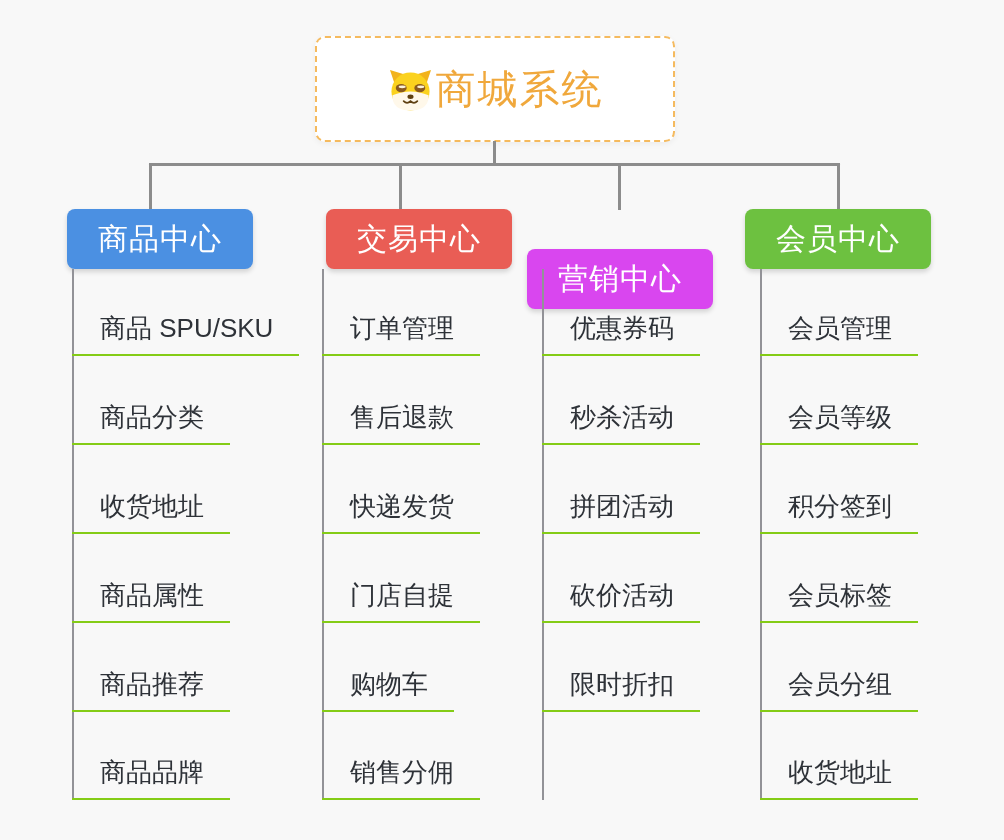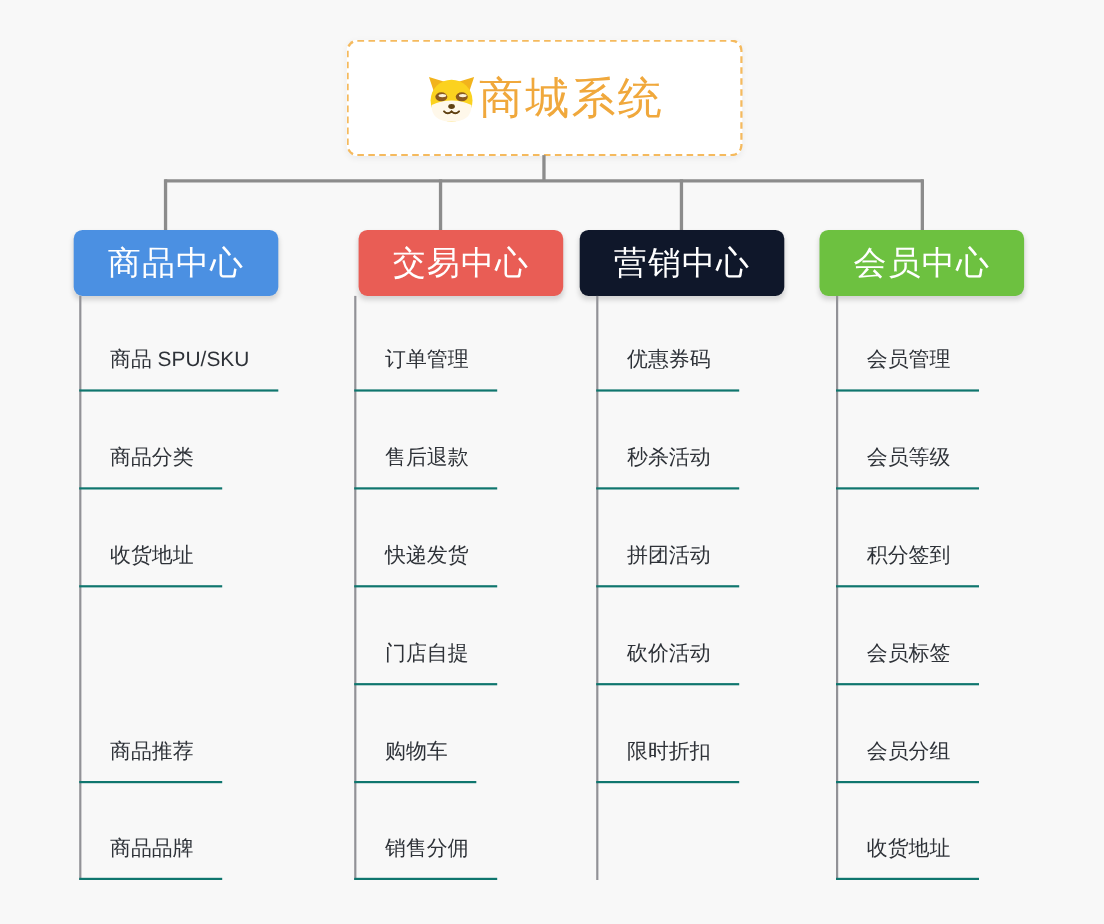--- a/index.html
+++ b/index.html
@@ -69,24 +69,24 @@
   
   .stem{position:absolute; top:269px; width:2px; height:531px; background:#929297;}
   .st-a{left:72px;}
   .st-b{left:322px;}
   .st-c{left:542px;}
   .st-d{left:760px;}
 
   
   .leaf{
     position:absolute;
-    font-size:19px;
+    font-size:26px;
     color:#2E3238;
     padding:0 26px 10px 28px;
-    border-bottom:2px solid #0f766e;
+    border-bottom:2px solid #84cc16;
     white-space:nowrap;
     line-height:32px;
   }
   .cA{left:72px;}
   .cB{left:322px;}
   .cC{left:542px;}
   .cD{left:760px;}
   .r0{top:312px;}
   .r1{top:401px;}
   .r2{top:490px;}
@@ -123,35 +123,36 @@
   <div class="line drop drop-b"></div>
   <div class="line drop drop-c"></div>
   <div class="line drop drop-d"></div>
 
   <div class="branch-box bx-a" style="background-color: rgb(75, 144, 226);">
     <span>商品中心</span>
   </div>
   <div class="branch-box bx-b" style="background-color: rgb(233, 93, 85);">
     <span>交易中心</span>
   </div>
-  <div class="branch-box bx-c" style="background-color: #0f172a;">
+  <div class="branch-box bx-c" style="background-color: #d946ef; margin-top: 40px;">
     <span>营销中心</span>
   </div>
   <div class="branch-box bx-d" style="background-color: rgb(109, 193, 64);">
     <span>会员中心</span>
   </div>
 
   <div class="stem st-a"></div>
   <div class="stem st-b"></div>
   <div class="stem st-c"></div>
   <div class="stem st-d"></div>
 
   <div class="leaf cA r0">商品 SPU/SKU</div>
   <div class="leaf cA r1">商品分类</div>
   <div class="leaf cA r2">收货地址</div>
+  <div class="leaf cA r3">商品属性</div>
   <div class="leaf cA r4">商品推荐</div>
   <div class="leaf cA r5">商品品牌</div>
 
   <div class="leaf cB r0">订单管理</div>
   <div class="leaf cB r1">售后退款</div>
   <div class="leaf cB r2">快递发货</div>
   <div class="leaf cB r3">门店自提</div>
   <div class="leaf cB r4">购物车</div>
   <div class="leaf cB r5">销售分佣</div>
 

